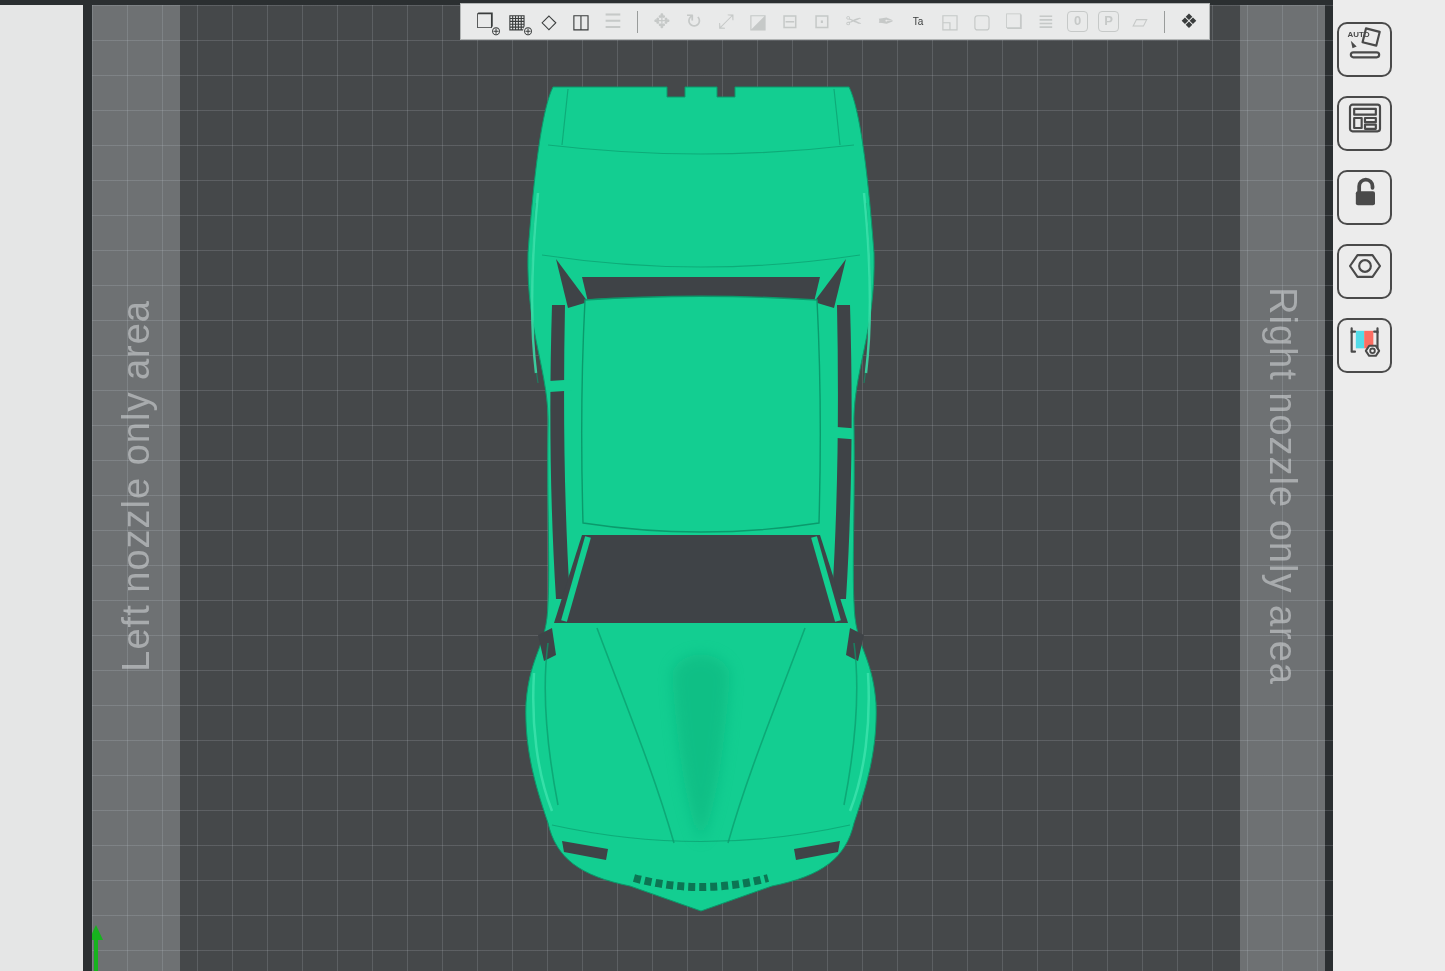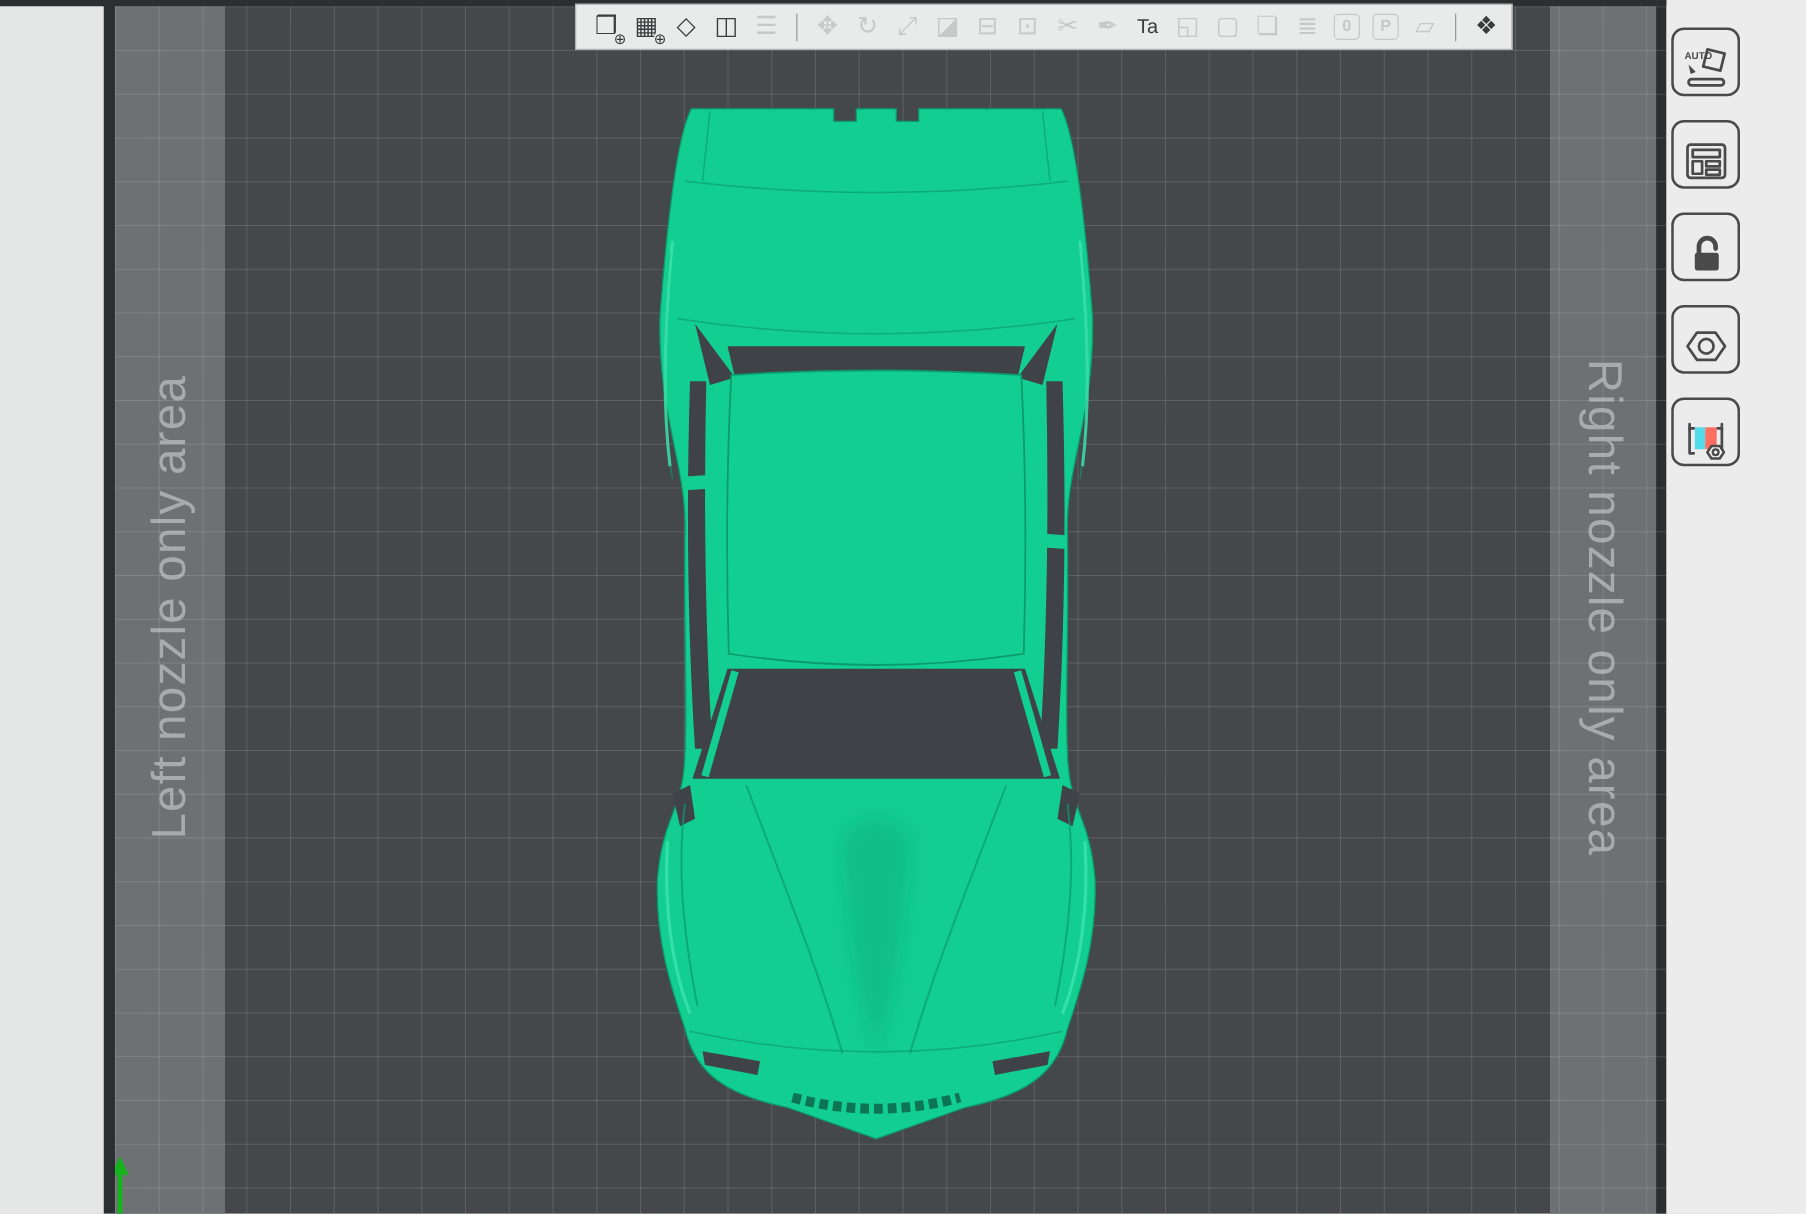--- a/index.html
+++ b/index.html
@@ -29,33 +29,33 @@
   
   .top-edge { position:absolute; left:0; top:0; width:1333px; height:5px; background:var(--viewport-edge); z-index:5; }
 
   
   .toolbar { position:absolute; left:368px; top:3px; width:750px; height:37px; z-index:6;
     background:var(--toolbar-bg); border:1px solid var(--toolbar-border);
     display:flex; align-items:center; gap:4px; padding:0 10px; }
   .tool-icon { position:relative; width:28px; height:35px; line-height:35px; text-align:center;
     font-size:20px; color:var(--icon-enabled); cursor:pointer; flex:0 0 auto; }
   .tool-icon.disabled { color:var(--icon-disabled); cursor:default; }
-  .tool-icon.multi { font-size:16px; font-weight:normal; }
+  .tool-icon.multi { font-size:10px; font-weight:normal; }
   .tool-icon.boxed { width:21px; height:21px; line-height:18px; font-size:13px; font-weight:bold;
     border:1.6px solid currentColor; border-radius:4px; align-self:center; margin:0 3px; }
   .tool-icon .badge { position:absolute; right:-2px; bottom:2px; font-size:12px; line-height:1;
     background:var(--toolbar-bg); border-radius:50%; }
   .tool-sep { width:1px; height:22px; background:#999c9b; margin:0 6px; flex:0 0 auto; }
 
   
   .right-sidebar { width:112px; height:100%; background:var(--sidebar);
     display:flex; flex-direction:column; align-items:flex-start;
     padding:22px 0 0 4px; gap:19px; }
   .side-btn { width:55px; height:55px; border:2.5px solid #4a4a4a; border-radius:10px;
-    background:var(--sidebar); display:flex; align-items:flex-end; justify-content:center; cursor:pointer; }
+    background:var(--sidebar); display:flex; align-items:flex-start; justify-content:center; cursor:pointer; }
   .side-btn svg { width:40px; height:40px; }
   .sbtn-stroke { fill:none; stroke:#4a4a4a; stroke-width:2.6; stroke-linejoin:round; stroke-linecap:round; }
 
   
   .y-axis-arrow { position:absolute; left:-3px; bottom:0; width:14px; height:46px; z-index:4; }
   .y-axis-arrow .head { position:absolute; left:0; top:0; width:0; height:0;
     border-left:7px solid transparent; border-right:7px solid transparent;
     border-bottom:15px solid var(--axis-y-green); }
   .y-axis-arrow .stem { position:absolute; left:5px; top:13px; width:4px; height:33px; background:var(--axis-y-green); }
 

